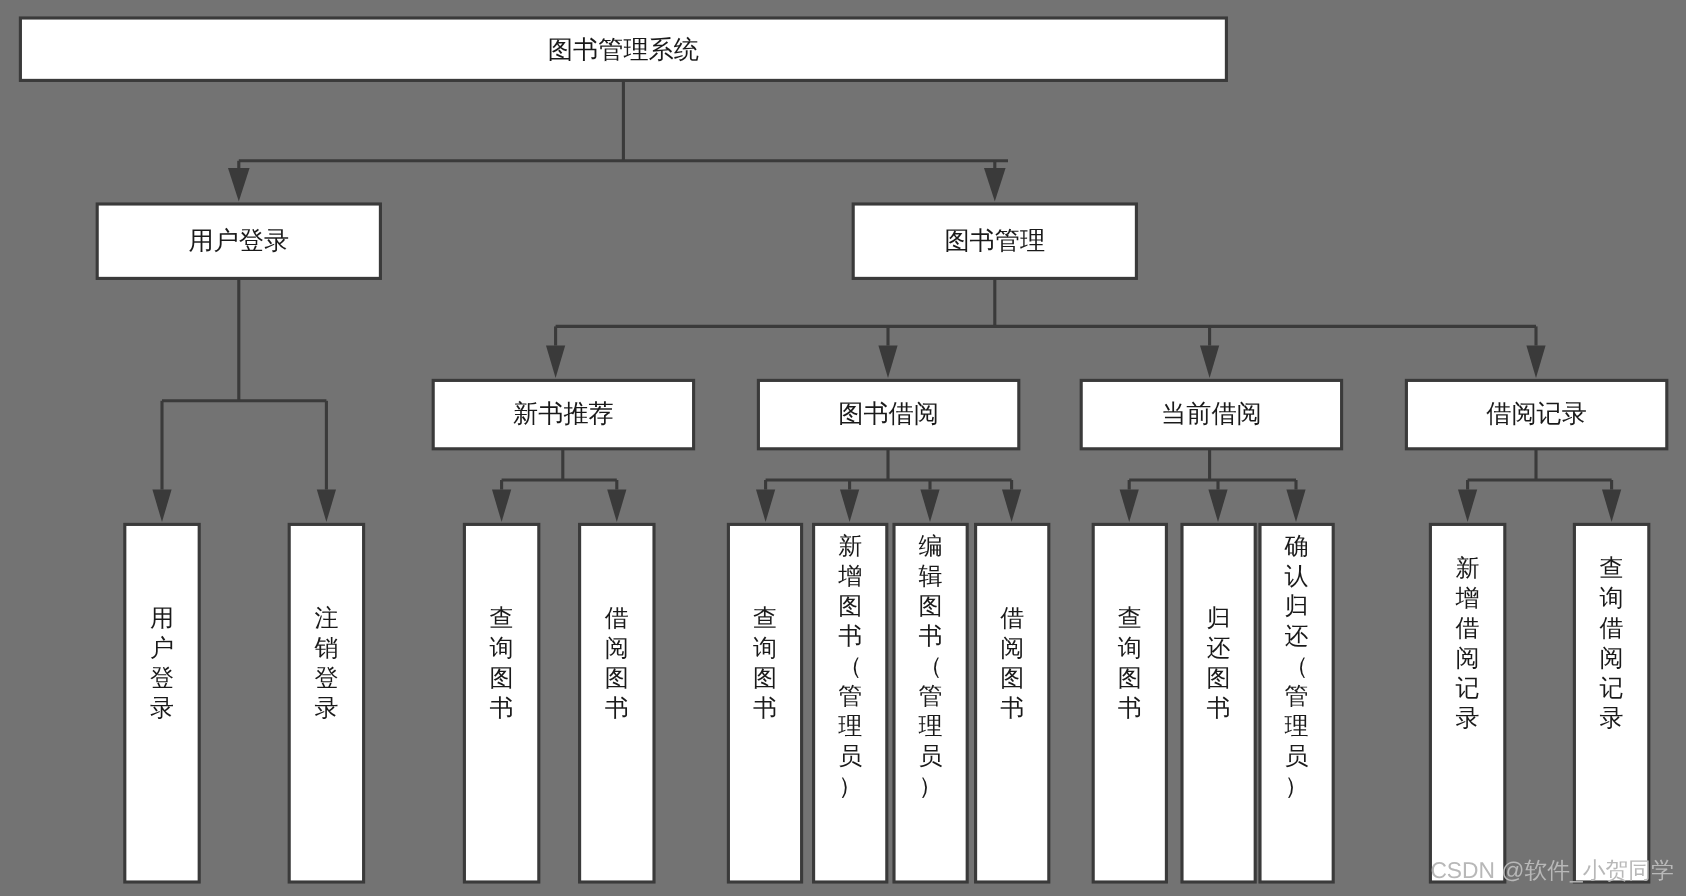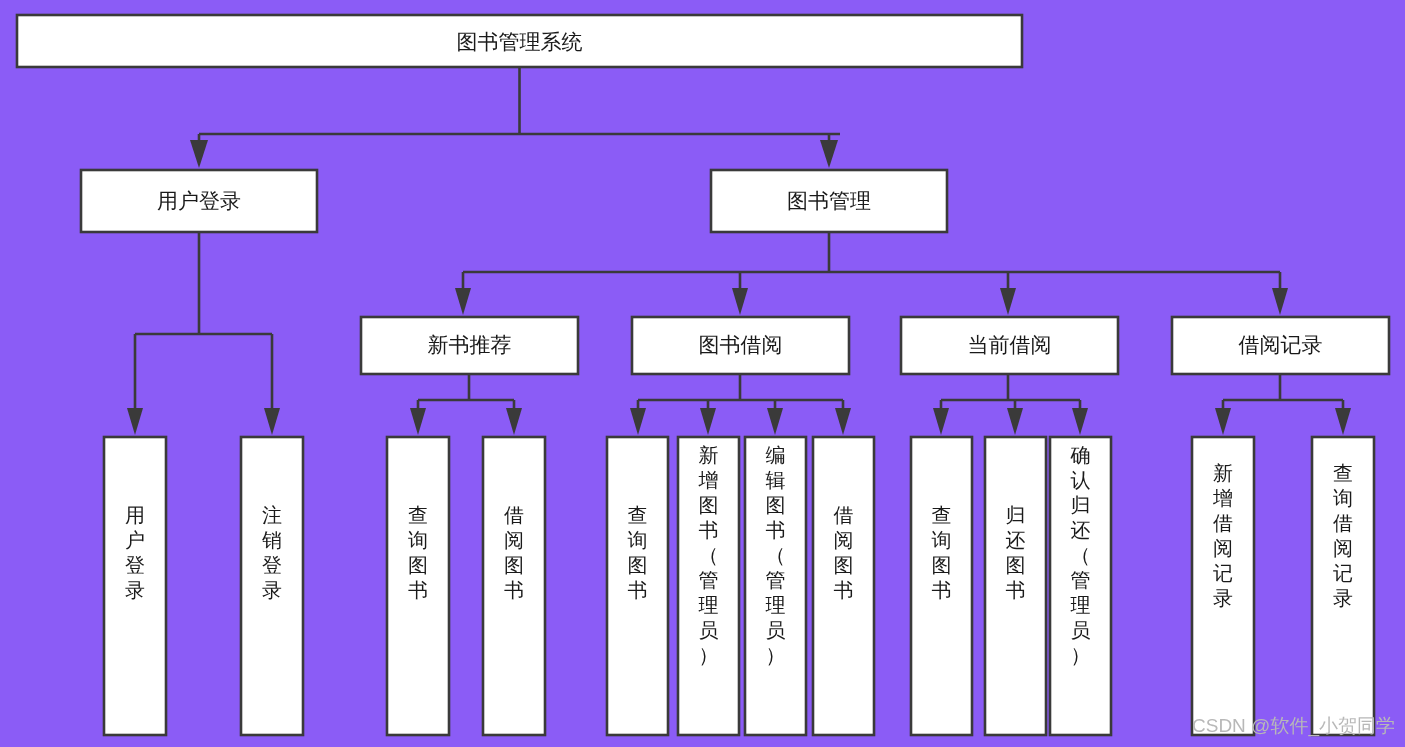--- a/index.html
+++ b/index.html
@@ -8,21 +8,21 @@
     padding: 0;
     background: #ffffff;
   }
   body {
     font-family: "Liberation Sans", "DejaVu Sans", sans-serif;
   }
   #diagram-root {
     position: relative;
     width: 1405px;
     height: 747px;
-    background: #8b5cf6;
+    background: #737373;
     overflow: hidden;
   }
   svg#flowchart {
     display: block;
     width: 1405px;
     height: 747px;
   }
   .node-box {
     fill: #ffffff;
     stroke: #3a3a3a;

